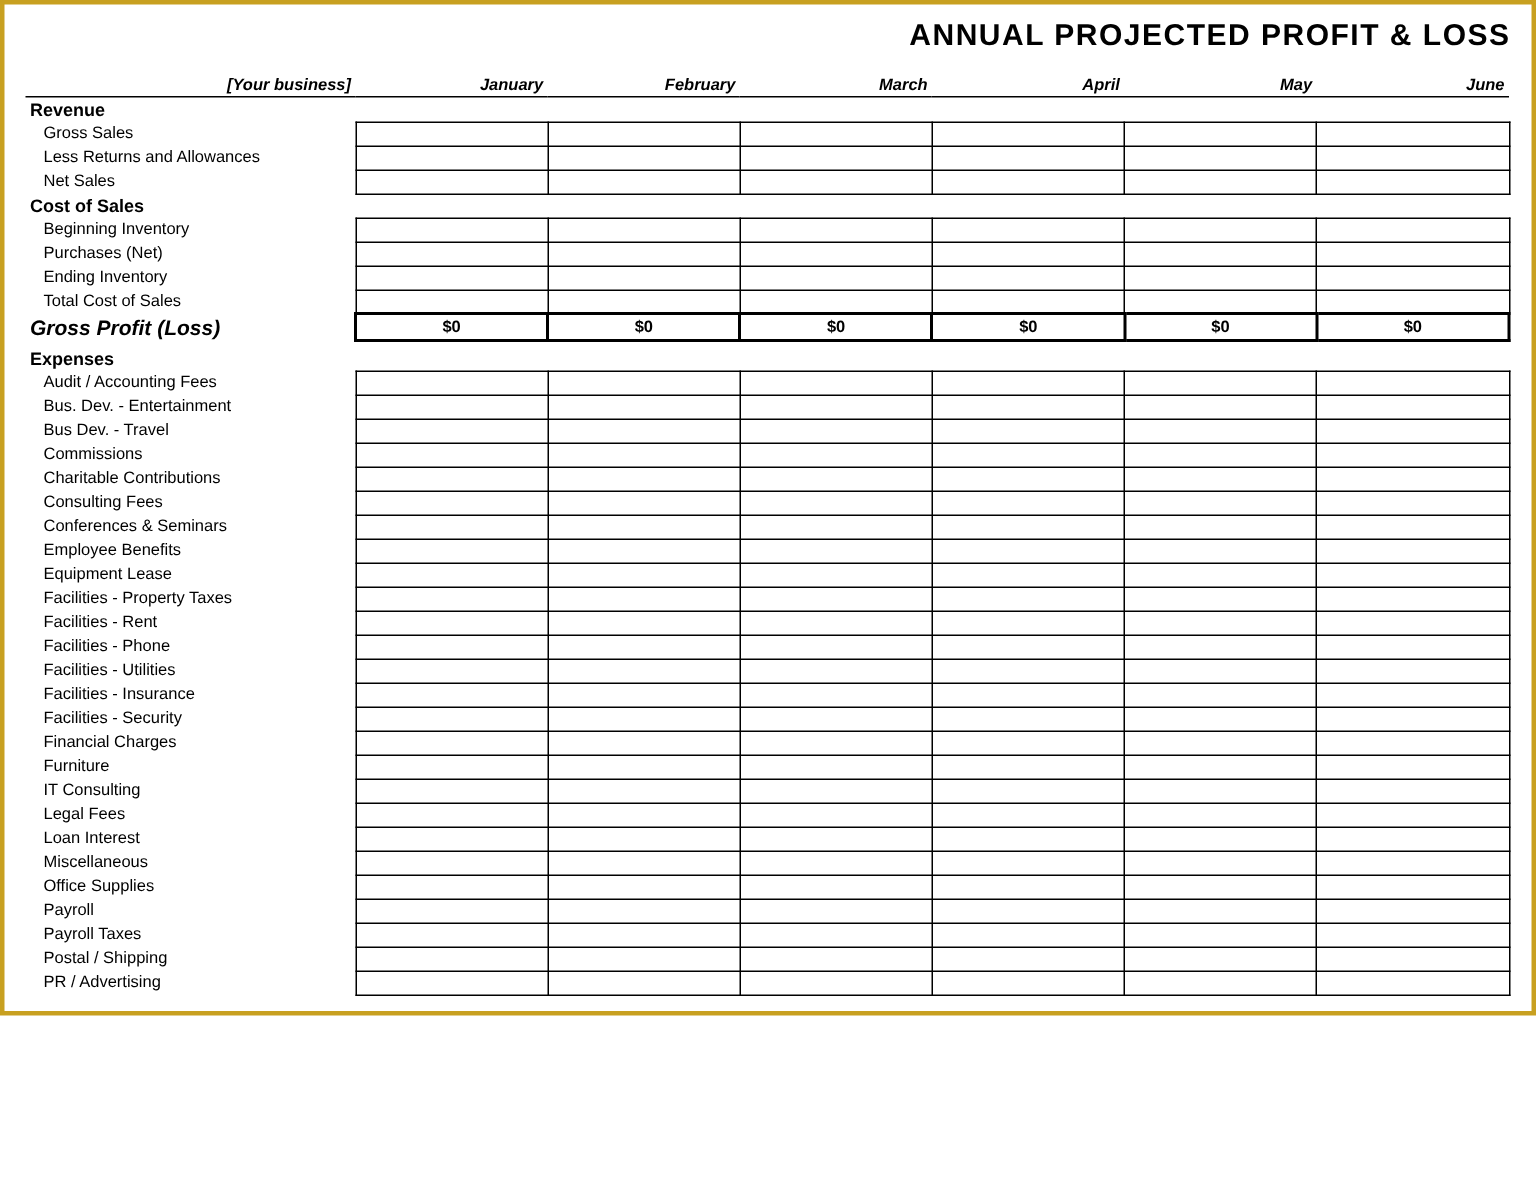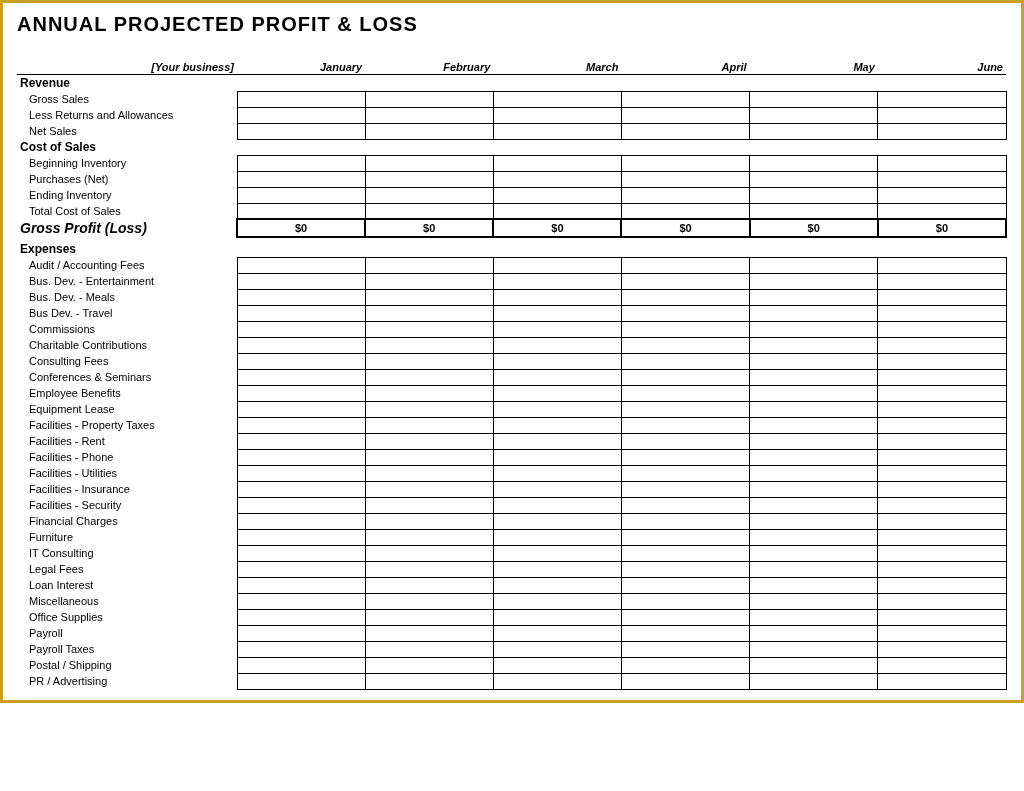--- a/index.html
+++ b/index.html
@@ -5,25 +5,25 @@
     * { box-sizing: border-box; margin: 0; padding: 0; }
     body {
       background: #fff;
       font-family: Arial, sans-serif;
       font-size: 11px;
       color: #000;
       padding: 10px 14px;
       border: 3px solid #c8a020;
     }
     h1.main-title {
-      text-align: left;
+      text-align: right;
       font-size: 20px;
       font-weight: bold;
       letter-spacing: 1px;
-      margin-bottom: 24px;
+      margin-bottom: 14px;
       text-transform: uppercase;
     }
     table {
       width: 100%;
       border-collapse: collapse;
     }
     th, td {
       padding: 1px 3px;
       font-size: 11px;
     }
@@ -220,29 +220,20 @@
       <tr>
         <td class="label-col indent">Bus. Dev. - Entertainment</td>
         <td class="data-cell"></td>
         <td class="data-cell"></td>
         <td class="data-cell"></td>
         <td class="data-cell"></td>
         <td class="data-cell"></td>
         <td class="data-cell"></td>
       </tr>
       <tr>
-        <td class="label-col indent">Bus. Dev. - Meals</td>
-        <td class="data-cell"></td>
-        <td class="data-cell"></td>
-        <td class="data-cell"></td>
-        <td class="data-cell"></td>
-        <td class="data-cell"></td>
-        <td class="data-cell"></td>
-      </tr>
-      <tr>
         <td class="label-col indent">Bus Dev. - Travel</td>
         <td class="data-cell"></td>
         <td class="data-cell"></td>
         <td class="data-cell"></td>
         <td class="data-cell"></td>
         <td class="data-cell"></td>
         <td class="data-cell"></td>
       </tr>
       <tr>
         <td class="label-col indent">Commissions</td>

